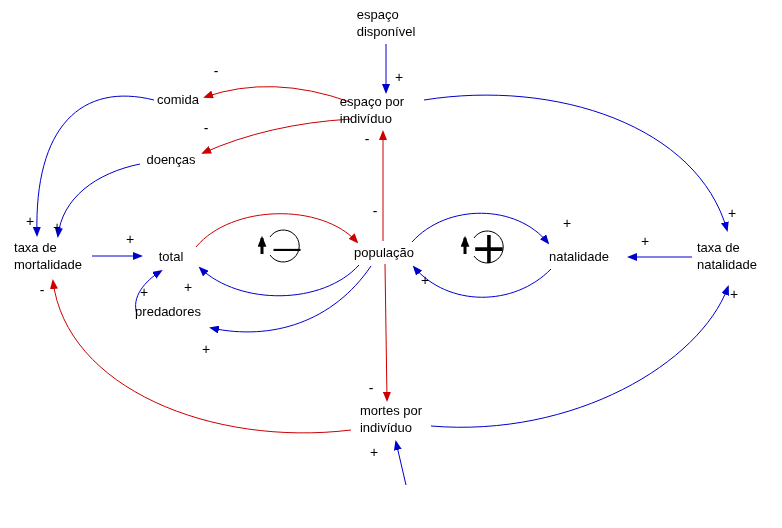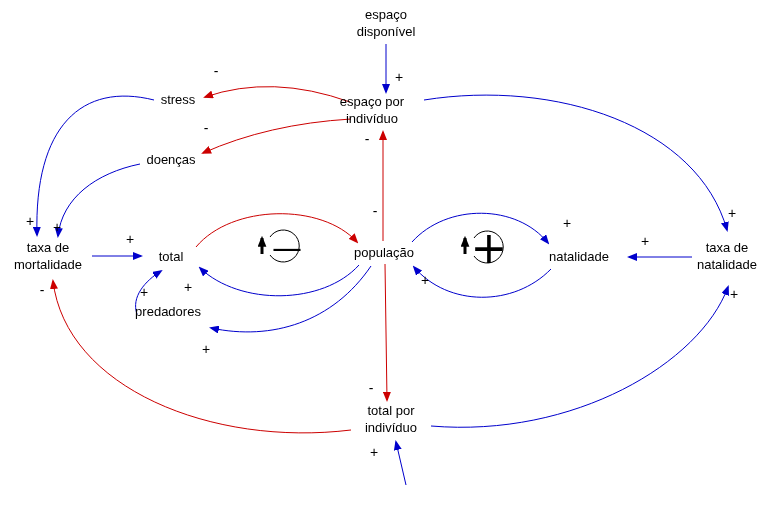--- a/index.html
+++ b/index.html
@@ -10,21 +10,21 @@
     background: #ffffff;
     font-family: "Liberation Sans", sans-serif;
     color: #000000;
     overflow: hidden;
   }
   svg.link-layer { position: absolute; left: 0; top: 0; }
   .node {
     position: absolute;
     transform: translate(-50%, -50%);
     white-space: pre-line;
-    text-align: center;
+    text-align: left;
     font-size: 13px;
     line-height: 1.3;
     color: #000000;
   }
   .sign {
     position: absolute;
     transform: translate(-50%, -50%);
     font-size: 14px;
     color: #000000;
   }
@@ -85,31 +85,31 @@
       <path d="M 474 238 A 16 16 0 1 1 474 256" stroke="#000000" fill="none"></path>
       <path d="M 465 254 L 465 238" stroke="#000000" stroke-width="3" fill="none" marker-end="url(#arrow-black)"></path>
       <text x="489" y="247" text-anchor="middle" dominant-baseline="central" class="loop-sign-plus">+</text>
     </g>
   </svg>
 
   <div class="node" style="left:386px; top:24px">espaço
 disponível</div>
   <div class="node" style="left:372px; top:111px">espaço por
 indivíduo</div>
-  <div class="node" style="left:178px; top:100px">stress</div>
+  <div class="node" style="left:178px; top:100px">comida</div>
   <div class="node" style="left:171px; top:160px">doenças</div>
   <div class="node" style="left:48px;  top:257px">taxa de
 mortalidade</div>
   <div class="node" style="left:171px; top:257px">total</div>
   <div class="node" style="left:384px; top:253px">população</div>
   <div class="node" style="left:579px; top:257px">natalidade</div>
   <div class="node" style="left:727px; top:257px">taxa de
 natalidade</div>
   <div class="node" style="left:168px; top:312px">predadores</div>
-  <div class="node" style="left:391px; top:420px">total por
+  <div class="node" style="left:391px; top:420px">mortes por
 indivíduo</div>
 
   <span class="sign" style="left:399px; top:77px">+</span>
   <span class="sign" style="left:216px; top:71px">-</span>
   <span class="sign" style="left:206px; top:128px">-</span>
   <span class="sign" style="left:367px; top:139px">-</span>
   <span class="sign" style="left:30px;  top:221px">+</span>
   <span class="sign" style="left:57px;  top:227px">+</span>
   <span class="sign" style="left:130px; top:239px">+</span>
   <span class="sign" style="left:375px; top:211px">-</span>

